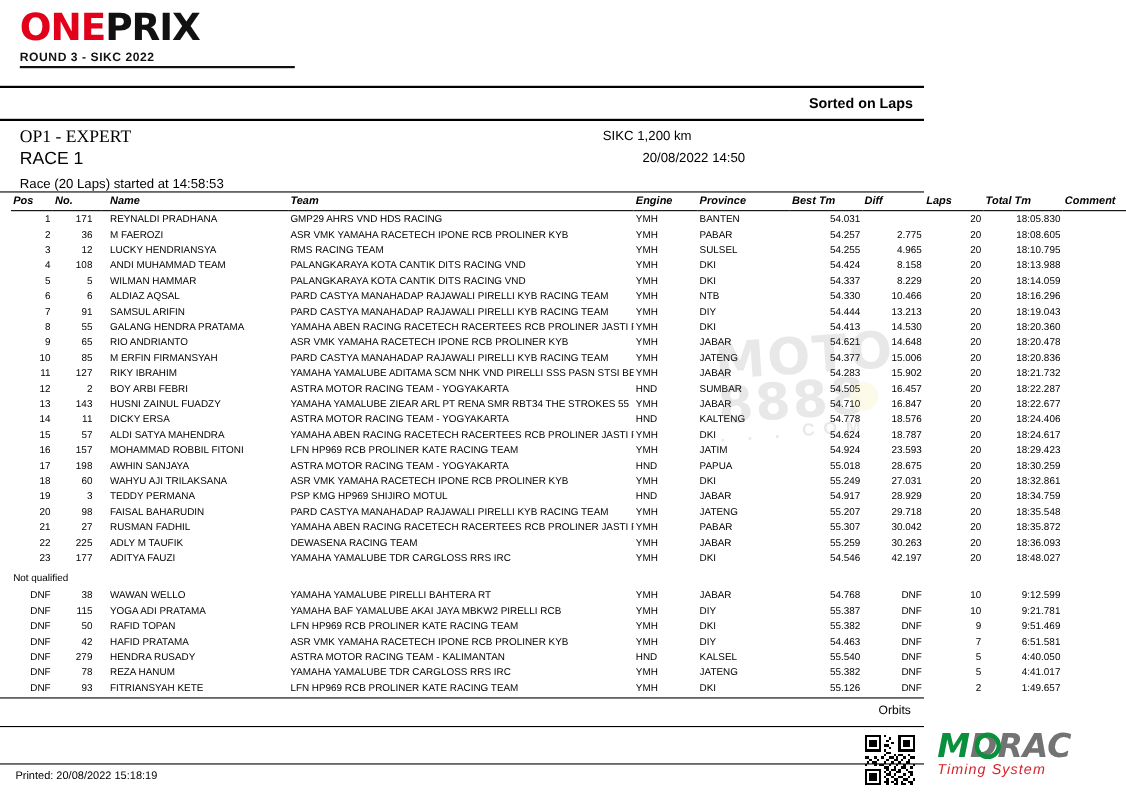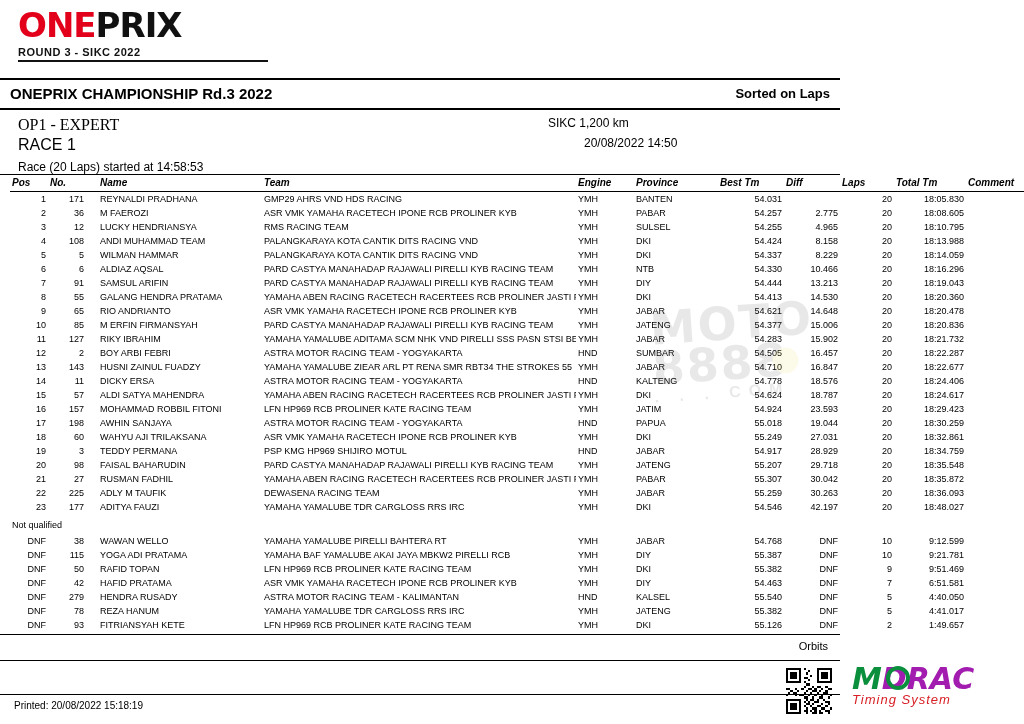--- a/index.html
+++ b/index.html
@@ -95,21 +95,21 @@
   .orbits{position:absolute;right:12px;top:640px;font-size:11px;}
   .footline2{position:absolute;left:0;right:0;top:660px;border-top:1px solid #000;}
   .printed{position:absolute;left:14px;top:700px;font-size:10px;}
   .footline3{position:absolute;left:0;right:0;top:694px;border-top:1px solid #000;}
 
   .qr{position:absolute;left:786px;top:668px;width:46px;height:46px;}
 
   .mdrac{position:absolute;left:852px;top:664px;text-align:left;}
   .mdrac-top{font-size:30px;font-weight:bold;font-style:italic;line-height:30px;font-family:"DejaVu Sans",sans-serif;}
   .m-green{color:#0a8f3c;}
-  .m-red{color:#a21caf;}
+  .m-red{color:#737373;}
   .mdrac-sub{font-size:13px;font-style:italic;color:#d81f26;margin-top:-2px;letter-spacing:1px;}
   .mdrac-wheel{
     position:absolute;left:34px;top:2px;width:24px;height:24px;border-radius:50%;
     border:4px solid #0a8f3c;box-sizing:border-box;
   }
 </style>
 </head>
 <body>
 
 <div class="page">
@@ -118,21 +118,20 @@
     <div class="logo">
       <div class="logo-main">
         <span class="logo-one">ONE</span><span class="logo-prix">PRIX</span>
       </div>
       <div class="logo-sub">ROUND 3 - SIKC 2022</div>
     </div>
     <div class="hdr-rule"></div>
   </div>
 
   <div class="titleband">
-    <div class="title-main">ONEPRIX CHAMPIONSHIP Rd.3 2022</div>
     <div class="title-right">Sorted on Laps</div>
   </div>
 
   <div class="info">
     <div class="l1">OP1 - EXPERT</div>
     <div class="l2">RACE 1</div>
     <div class="l3">Race (20 Laps) started at 14:58:53</div>
     <div class="c1">SIKC 1,200 km</div>
     <div class="c2">20/08/2022 14:50</div>
   </div>
@@ -364,21 +363,21 @@
             <td class="c-comment"></td>
           </tr>
           <tr>
             <td class="c-pos">17</td>
             <td class="c-no">198</td>
             <td class="c-name">AWHIN SANJAYA</td>
             <td class="c-team">ASTRA MOTOR RACING TEAM - YOGYAKARTA</td>
             <td class="c-engine">HND</td>
             <td class="c-prov">PAPUA</td>
             <td class="c-best">55.018</td>
-            <td class="c-diff">19.044</td>
+            <td class="c-diff">28.675</td>
             <td class="c-laps">20</td>
             <td class="c-total">18:30.259</td>
             <td class="c-comment"></td>
           </tr>
           <tr>
             <td class="c-pos">18</td>
             <td class="c-no">60</td>
             <td class="c-name">WAHYU AJI TRILAKSANA</td>
             <td class="c-team">ASR VMK YAMAHA RACETECH IPONE RCB PROLINER KYB</td>
             <td class="c-engine">YMH</td>

